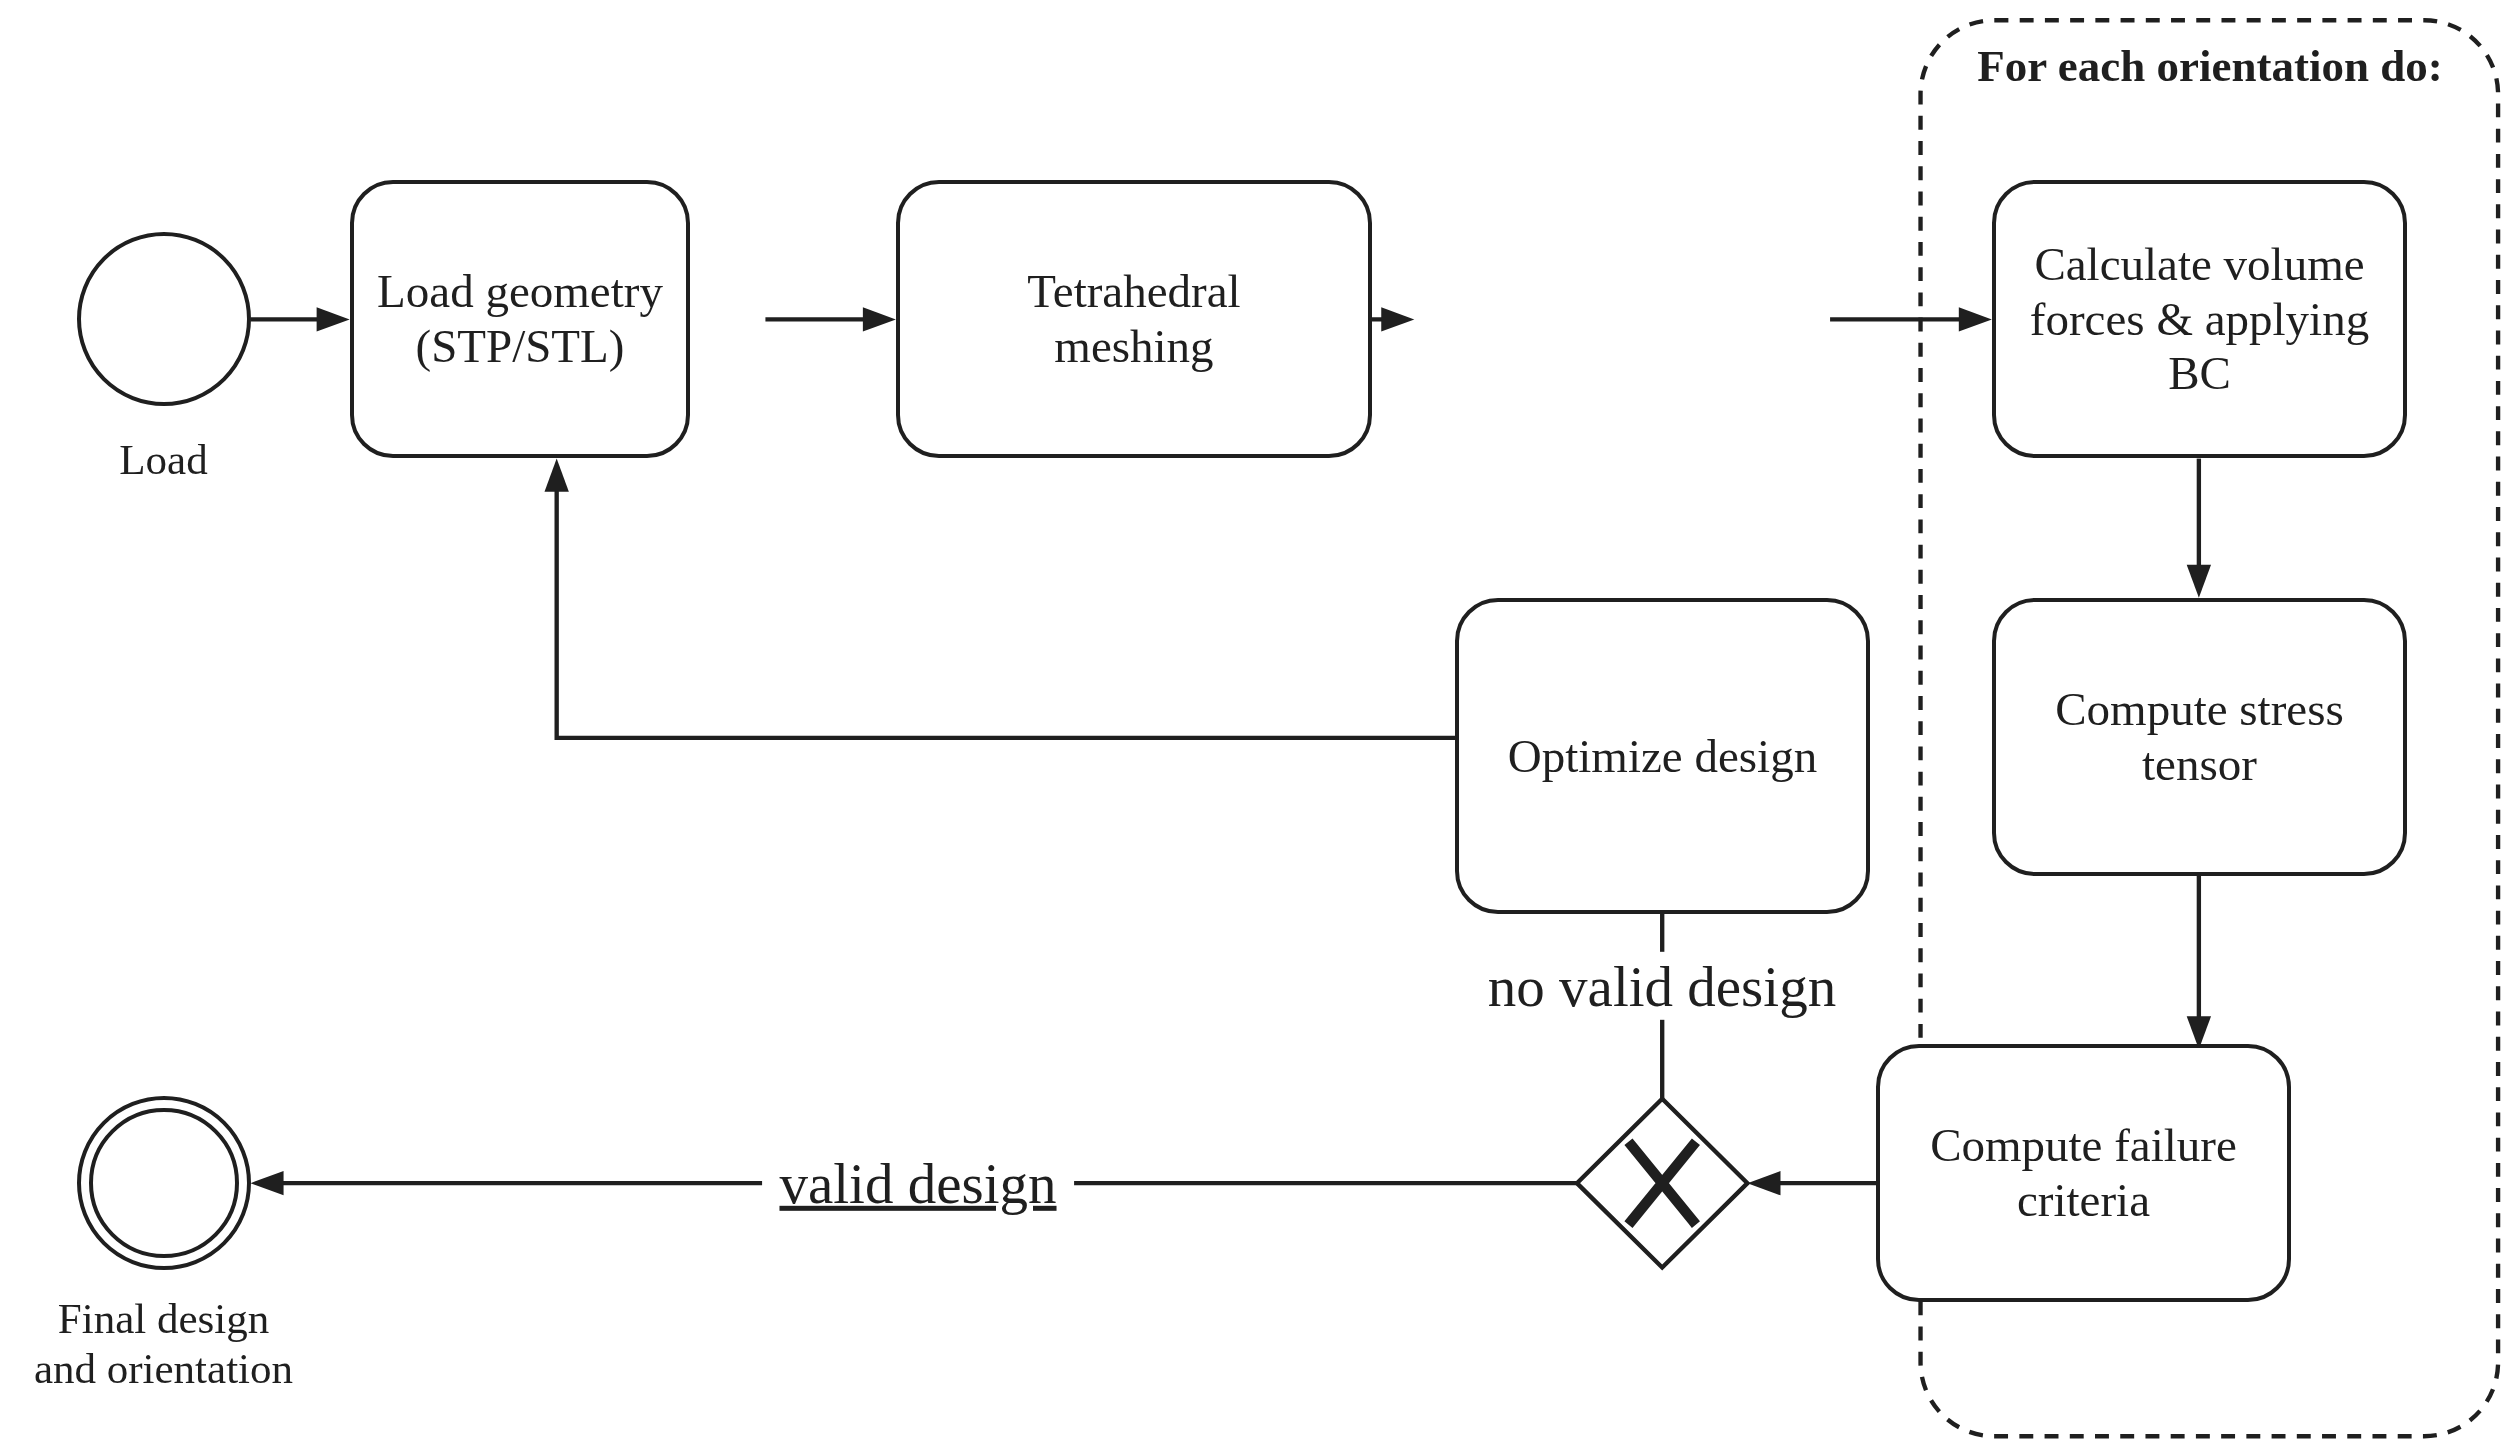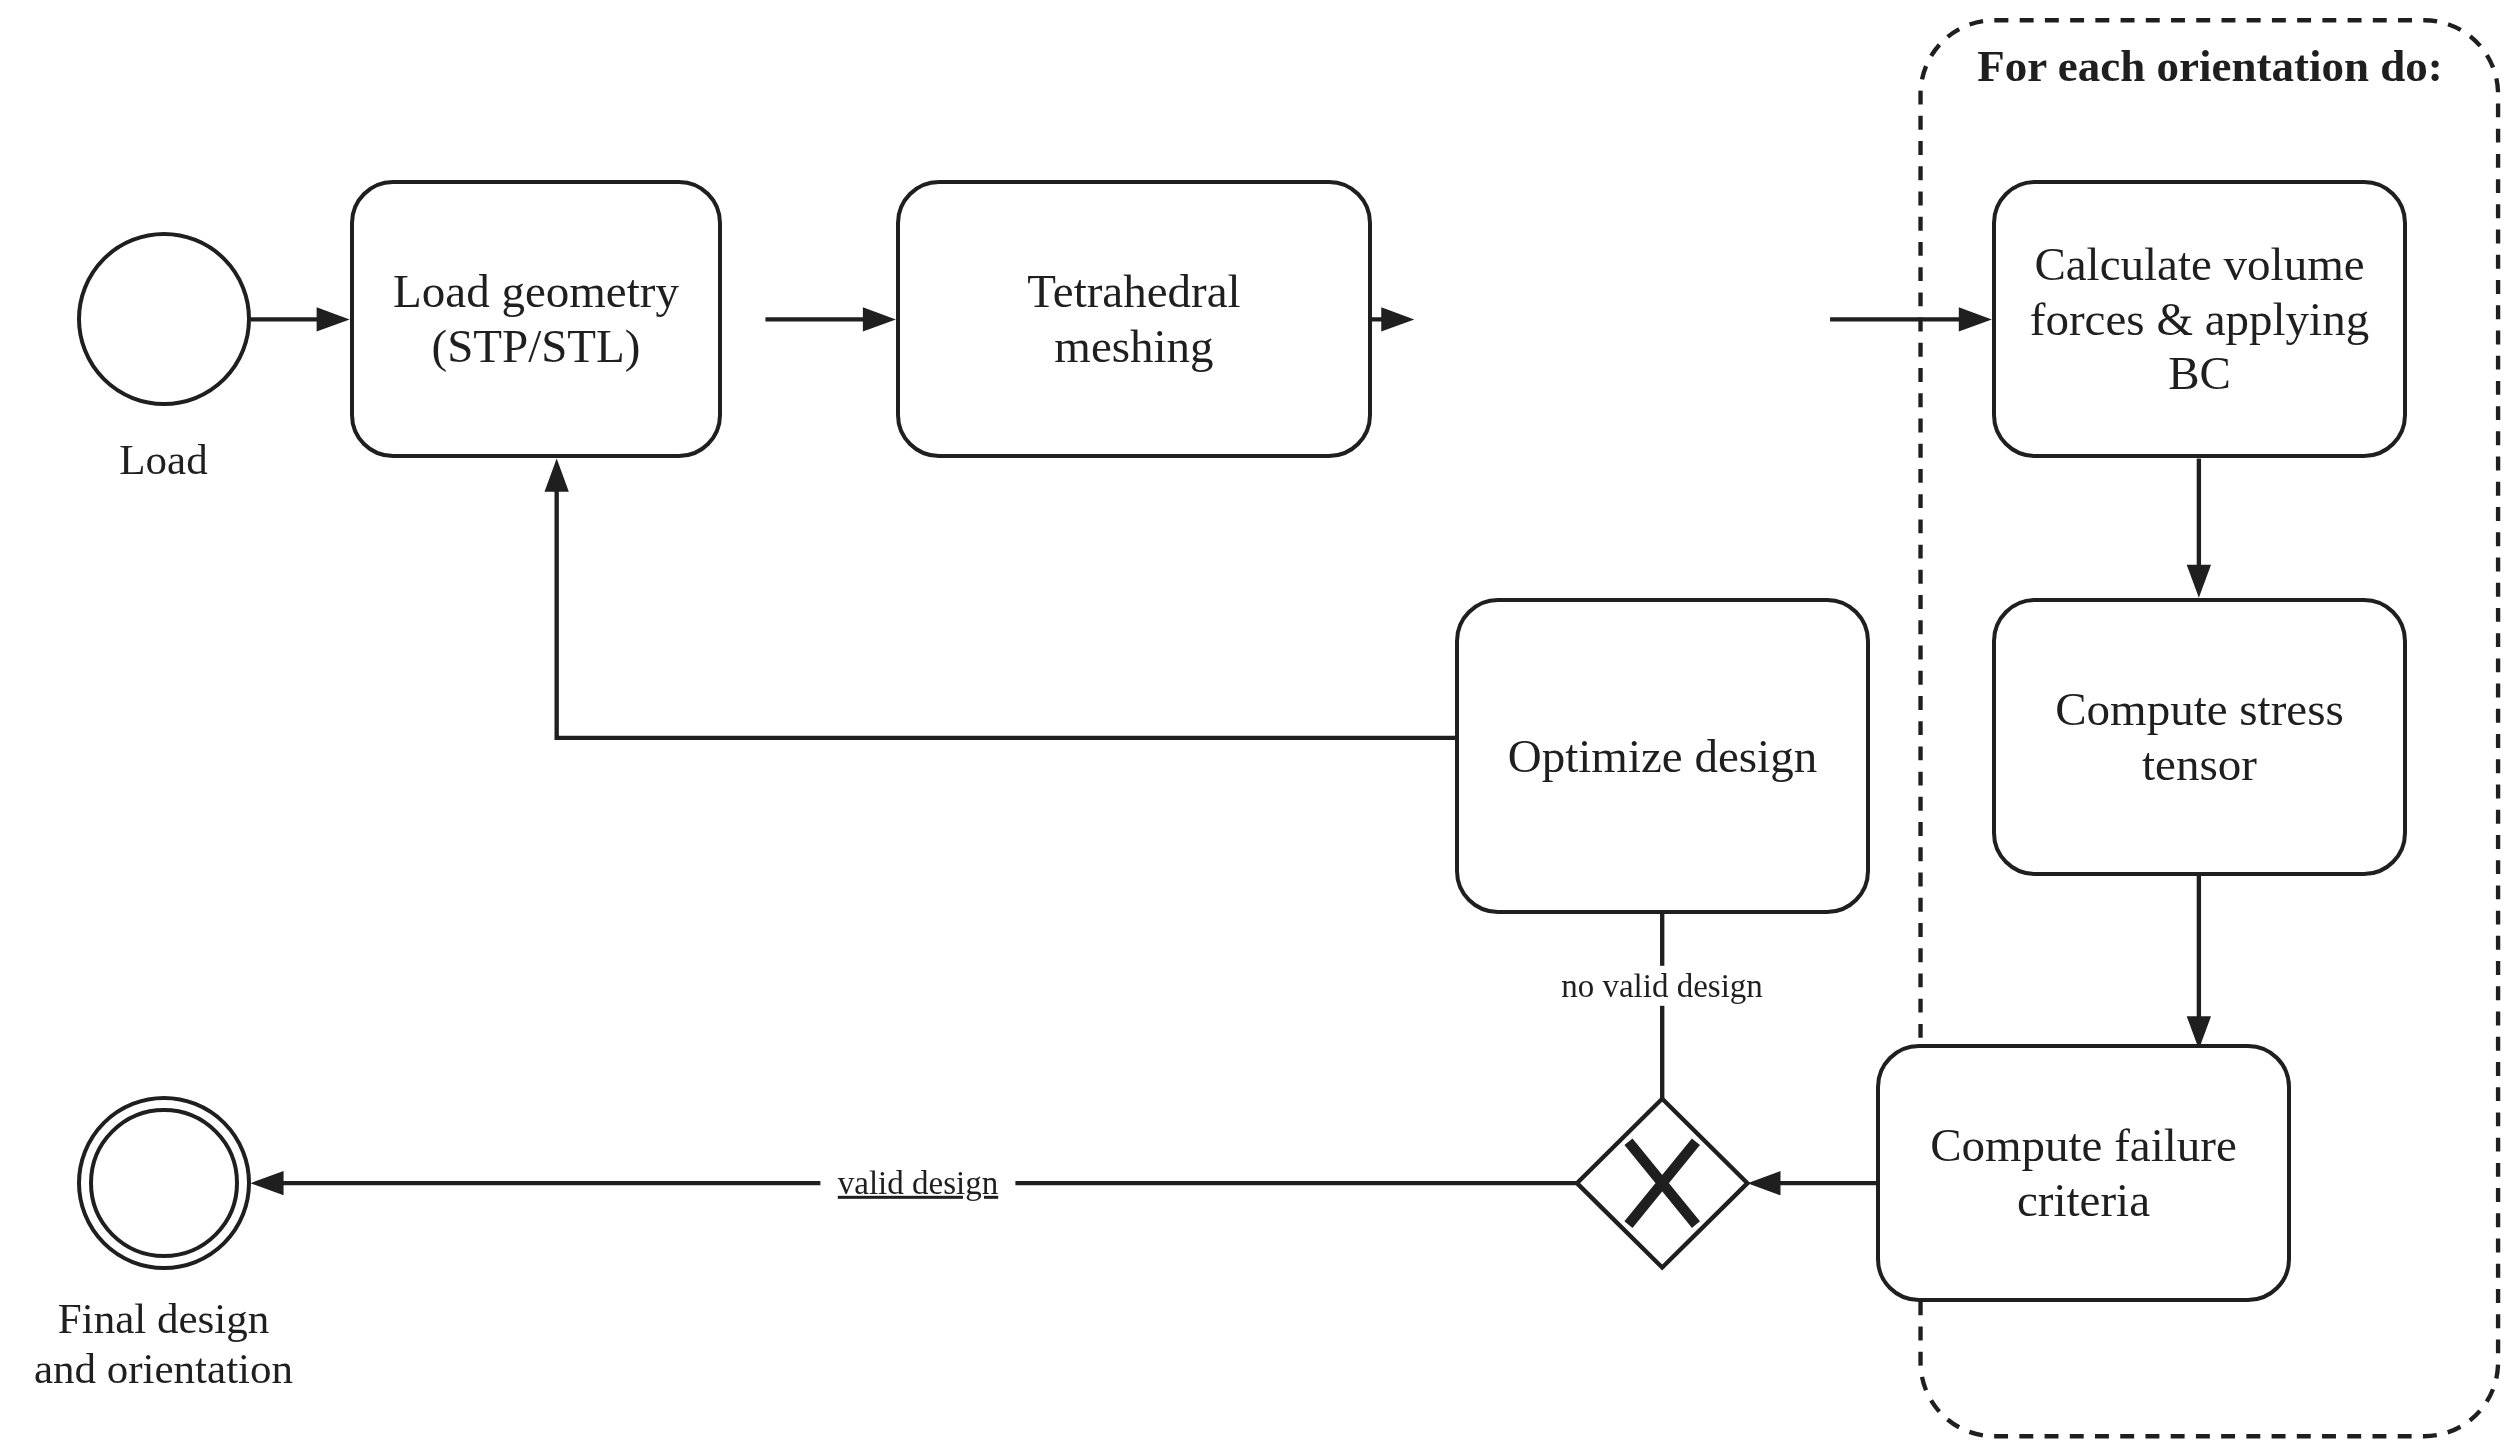--- a/index.html
+++ b/index.html
@@ -87,21 +87,21 @@
     text-align:center;
     font-size:43px;
     line-height:1.16;
     white-space:pre-line;
   }
   .edge-label{
     position:absolute;
     transform:translate(-50%,-50%);
     background:var(--paper);
     padding:1.7px 17.4px;
-    font-size:33px;
+    font-size:57px;
     white-space:nowrap;
   }
   .loop-title{
     position:absolute;
     text-align:center;
     font-weight:bold;
     font-size:45px;
     white-space:nowrap;
   }
 </style>
@@ -157,21 +157,21 @@
 
     <g>
       <polygon class="gateway" points="1911,1263 2009,1360 1911,1457 1813,1360"></polygon>
       <path class="xmark" d="M1876,1317 L1946,1403 M1946,1317 L1876,1403"></path>
     </g>
   </svg>
 
   <div class="event-circle" style="left:77px;top:232px;"></div>
   <div class="side-label" style="left:33px;top:435px;width:261px;">Load</div>
 
-  <div class="node-box" style="left:350px;top:180px;width:372px;height:278px;">Load geometry
+  <div class="node-box" style="left:350px;top:180px;width:340px;height:278px;">Load geometry
 (STP/STL)</div>
   <div class="node-box" style="left:896px;top:180px;width:476px;height:278px;">Tetrahedral
 meshing</div>
   <div class="node-box" style="left:1992px;top:180px;width:415px;height:278px;">Calculate volume
 forces &amp; applying
 BC</div>
 
   <div class="node-box" style="left:1992px;top:598px;width:415px;height:278px;">Compute stress
 tensor</div>
   <div class="node-box" style="left:1876px;top:1044px;width:415px;height:258px;">Compute failure

